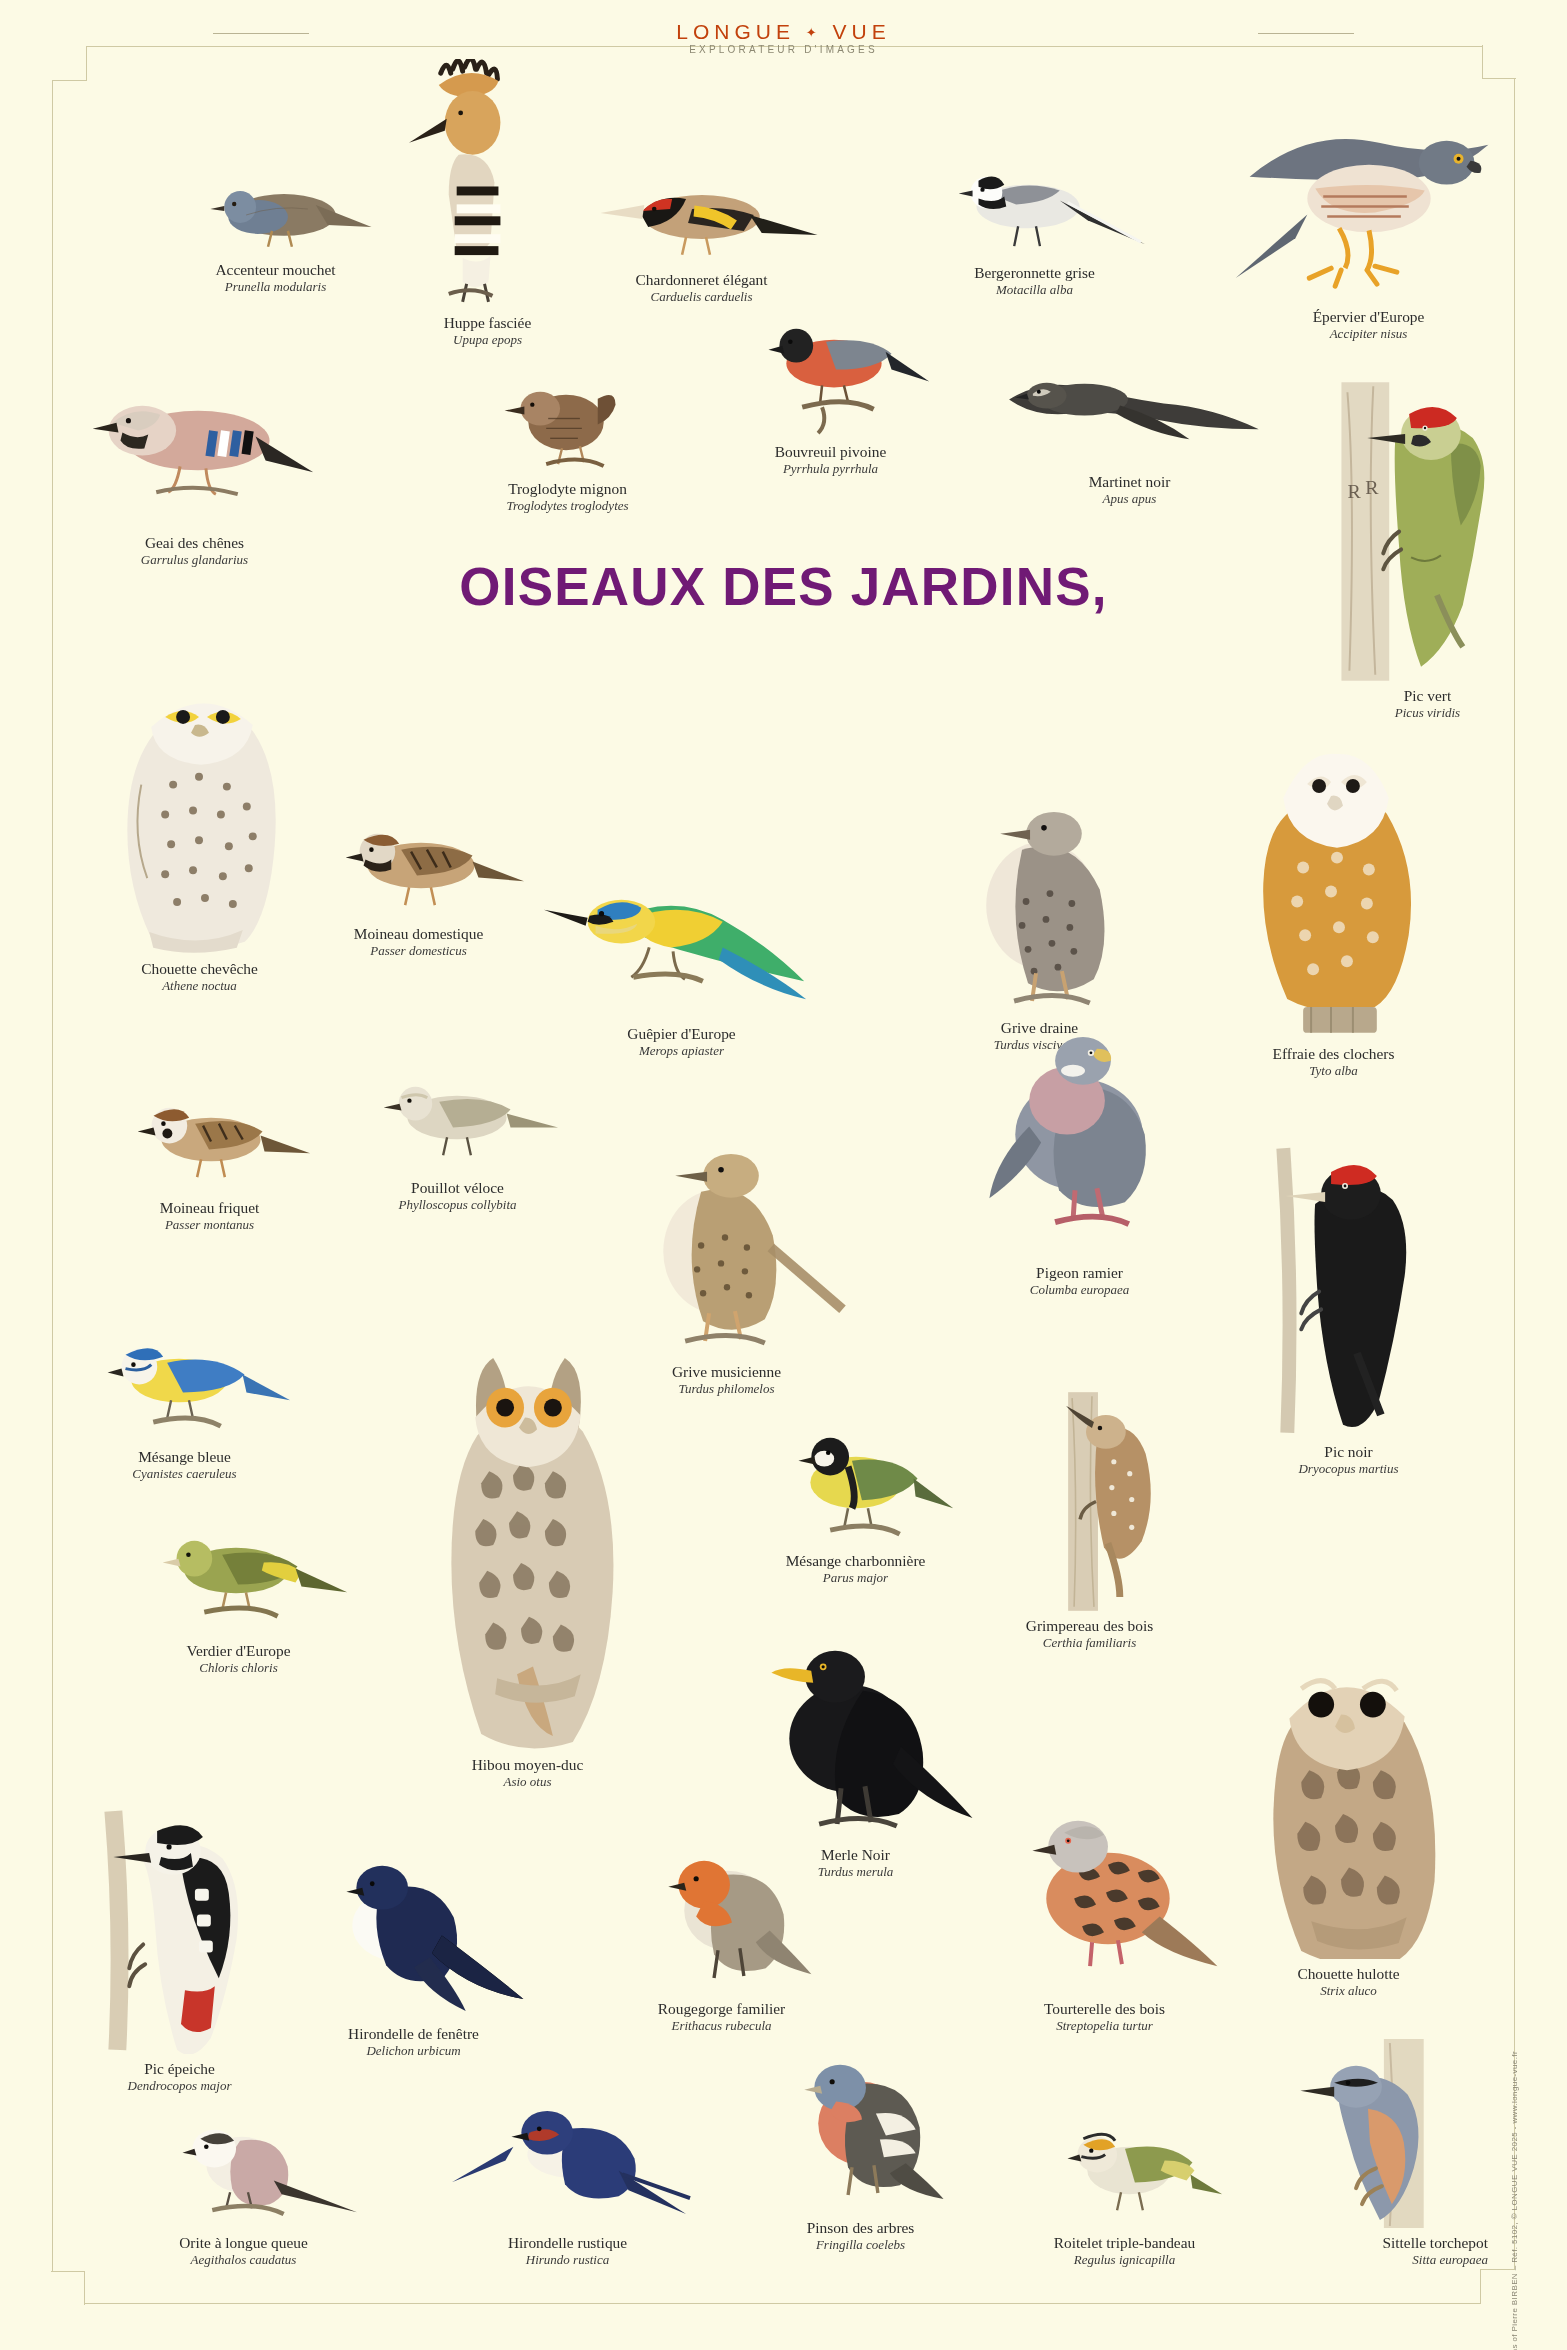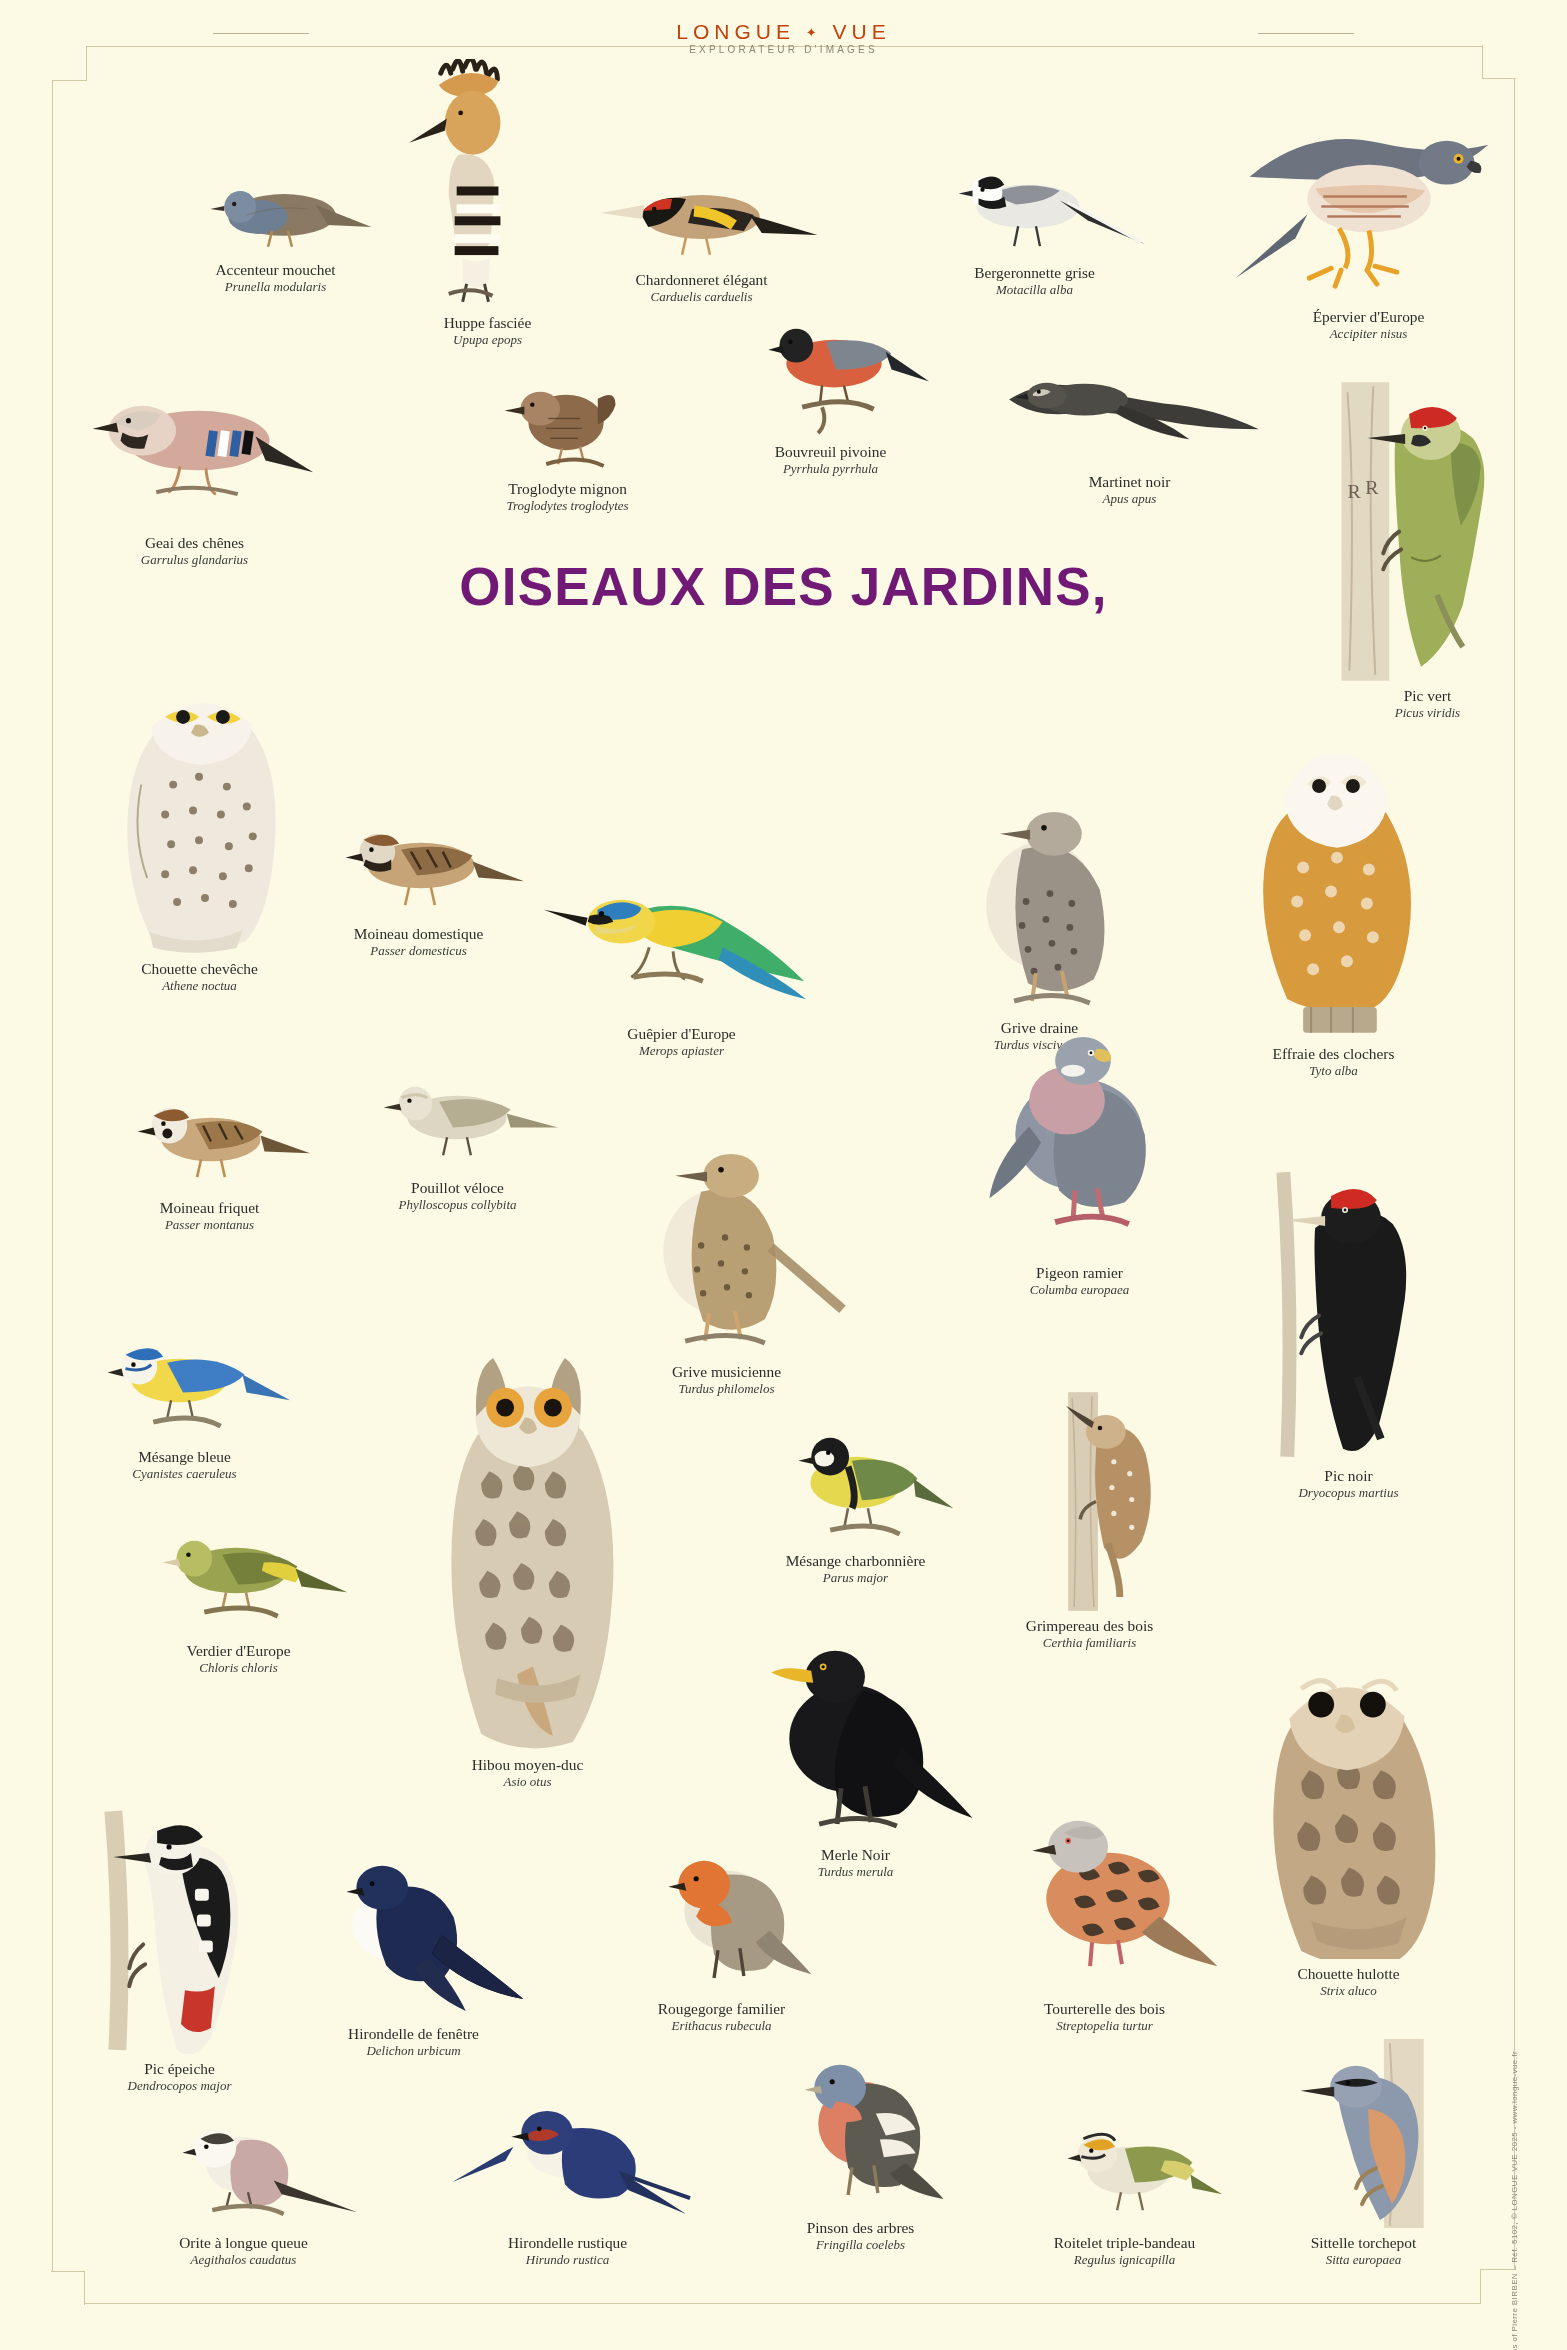--- a/index.html
+++ b/index.html
@@ -555,21 +555,21 @@
         <ellipse cx="118" cy="62" rx="12" ry="6" fill="#f3f2ec"></ellipse>
         <path d="M74 118 q-34 34 -40 72 q36 -26 52 -56 Z" fill="#6f7783"></path>
         <path d="M120 182 l-2 30 M142 180 l6 30" stroke="#c06a72" stroke-width="5"></path>
         <path d="M100 214 q44 -12 74 2" stroke="#b65f68" stroke-width="6" fill="none"></path>
       </svg>
     </span>
     <div class="cn">Pigeon ramier</div>
     <div class="sn">Columba europaea</div>
   </div>
 
-  <div class="sp" style="left:1224px; top:1443px; width:249px;margin-top:24px;">
+  <div class="sp" style="left:1224px; top:1443px; width:249px;">
     <span class="bird">
       <svg width="199" height="299" viewBox="0 0 200 300">
         <path d="M34 10 q10 140 4 286" stroke="#c9bda4" stroke-width="14" fill="none" opacity=".8"></path>
         <path d="M66 66 q46 -34 78 -4 q18 26 12 76 q-10 66 -26 126 q-16 34 -36 24 q-20 -60 -26 -138 q-4 -62 -2 -84 Z" fill="#1a1a1a"></path>
         <ellipse cx="102" cy="56" rx="30" ry="26" fill="#1d1d1d"></ellipse>
         <path d="M82 34 q28 -16 46 4 q-8 12 -46 8 Z" fill="#cf2b22"></path>
         <circle cx="96" cy="48" r="3" fill="#f0ece0"></circle>
         <circle cx="96" cy="48" r="1.4" fill="#111"></circle>
         <path d="M76 54 L36 58 L76 64 Z" fill="#ded3b8"></path>
         <path d="M108 216 q16 42 24 62" stroke="#222" stroke-width="8" fill="none"></path>
@@ -893,21 +893,21 @@
         <circle cx="66" cy="42" r="2.2" fill="#0d0d0d"></circle>
         <path d="M54 46 L42 50 L56 53 Z" fill="#2a2620"></path>
         <path d="M166 66 L198 86 L168 80 Z" fill="#6e7a3c"></path>
         <path d="M96 84 l-4 18 M114 84 l4 18" stroke="#7a6c50" stroke-width="2.4"></path>
       </svg>
     </span>
     <div class="cn">Roitelet triple-bandeau</div>
     <div class="sn">Regulus ignicapilla</div>
   </div>
 
-  <div class="sp" style="left:1239px; top:2234px; width:249px;">
+  <div class="sp" style="left:1239px; top:2234px; width:249px;text-align:right;">
     <span class="bird">
       <svg width="199" height="189" viewBox="0 0 200 190">
         <rect x="120" y="0" width="40" height="190" fill="#ddd2ba" opacity=".85"></rect>
         <path d="M126 4 q6 90 0 184" stroke="#c8baa0" stroke-width="2" fill="none"></path>
         <path d="M74 50 q40 -26 70 6 q18 30 6 74 q-12 40 -34 52 q-22 -42 -32 -82 q-12 -40 -10 -50 Z" fill="#8c98ab"></path>
         <path d="M104 70 q30 4 36 34 q6 36 -12 62 q-16 -36 -22 -62 Z" fill="#d99a6c"></path>
         <ellipse cx="92" cy="48" rx="26" ry="21" fill="#96a2b4"></ellipse>
         <path d="M70 44 q26 -8 44 0 q-22 8 -44 0 Z" fill="#1e1e1e"></path>
         <circle cx="84" cy="44" r="2.4" fill="#0b0b0b"></circle>
         <path d="M70 48 L36 52 L70 58 Z" fill="#2f2b24"></path>

